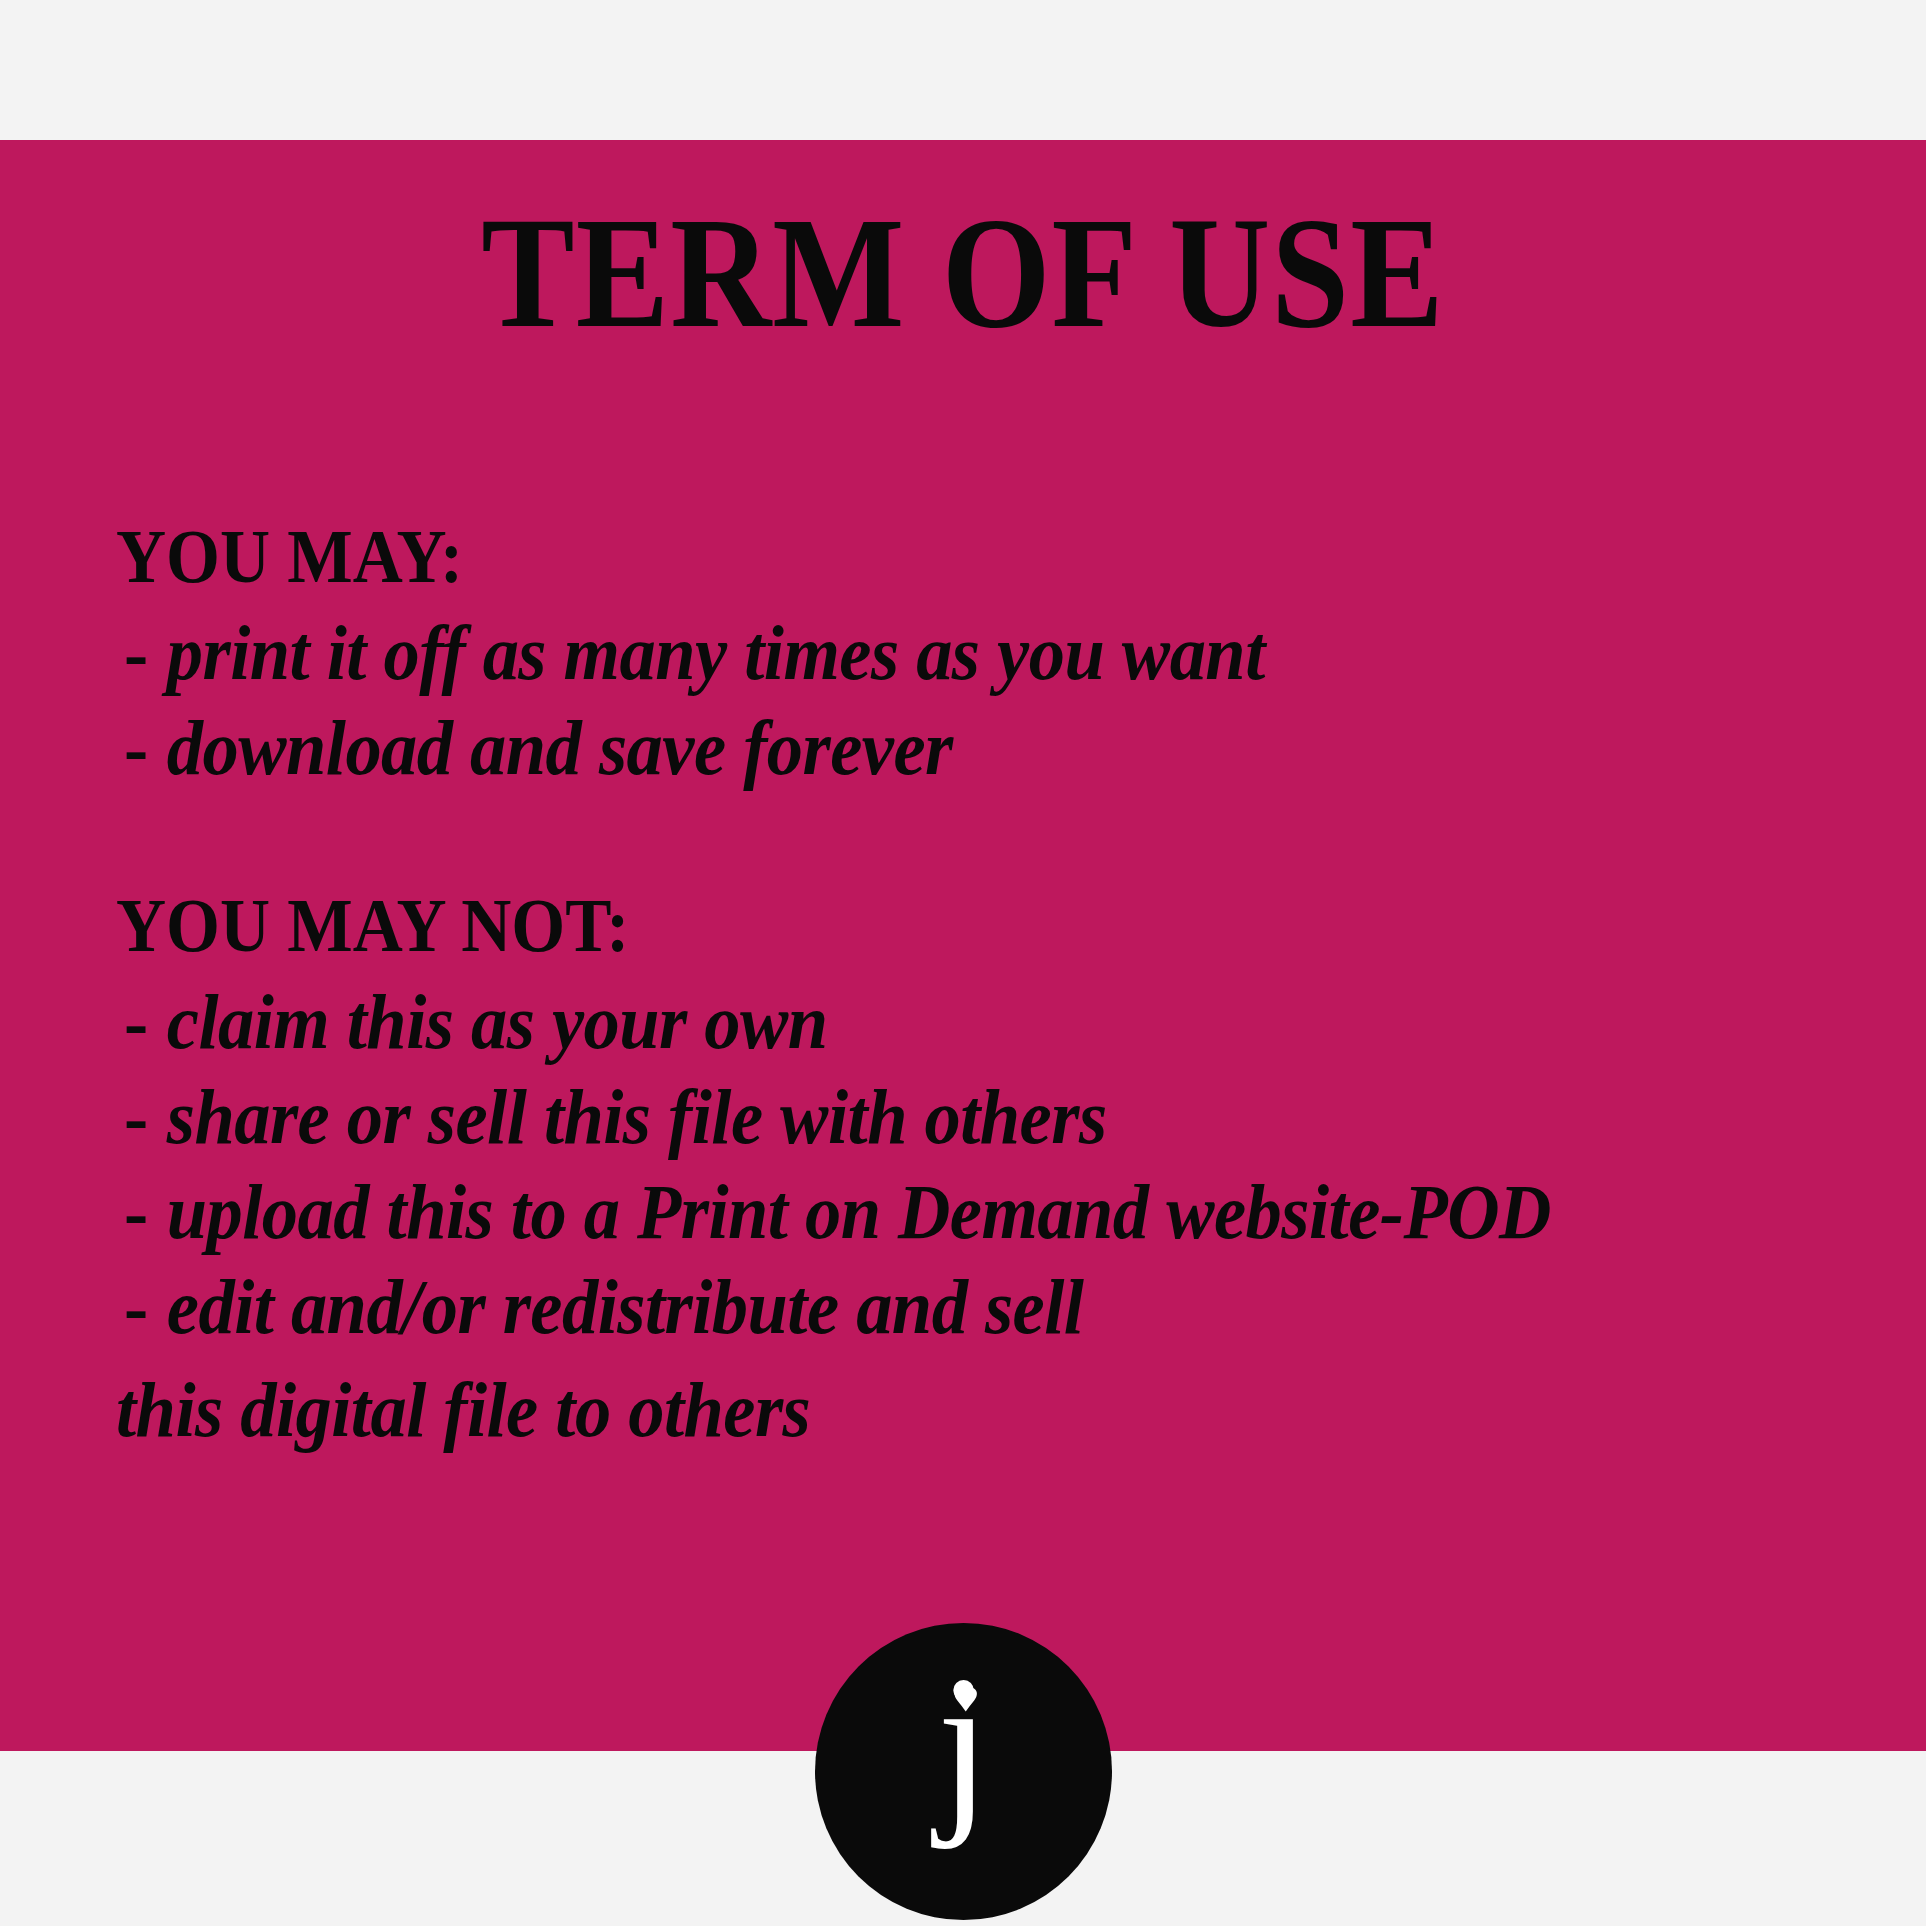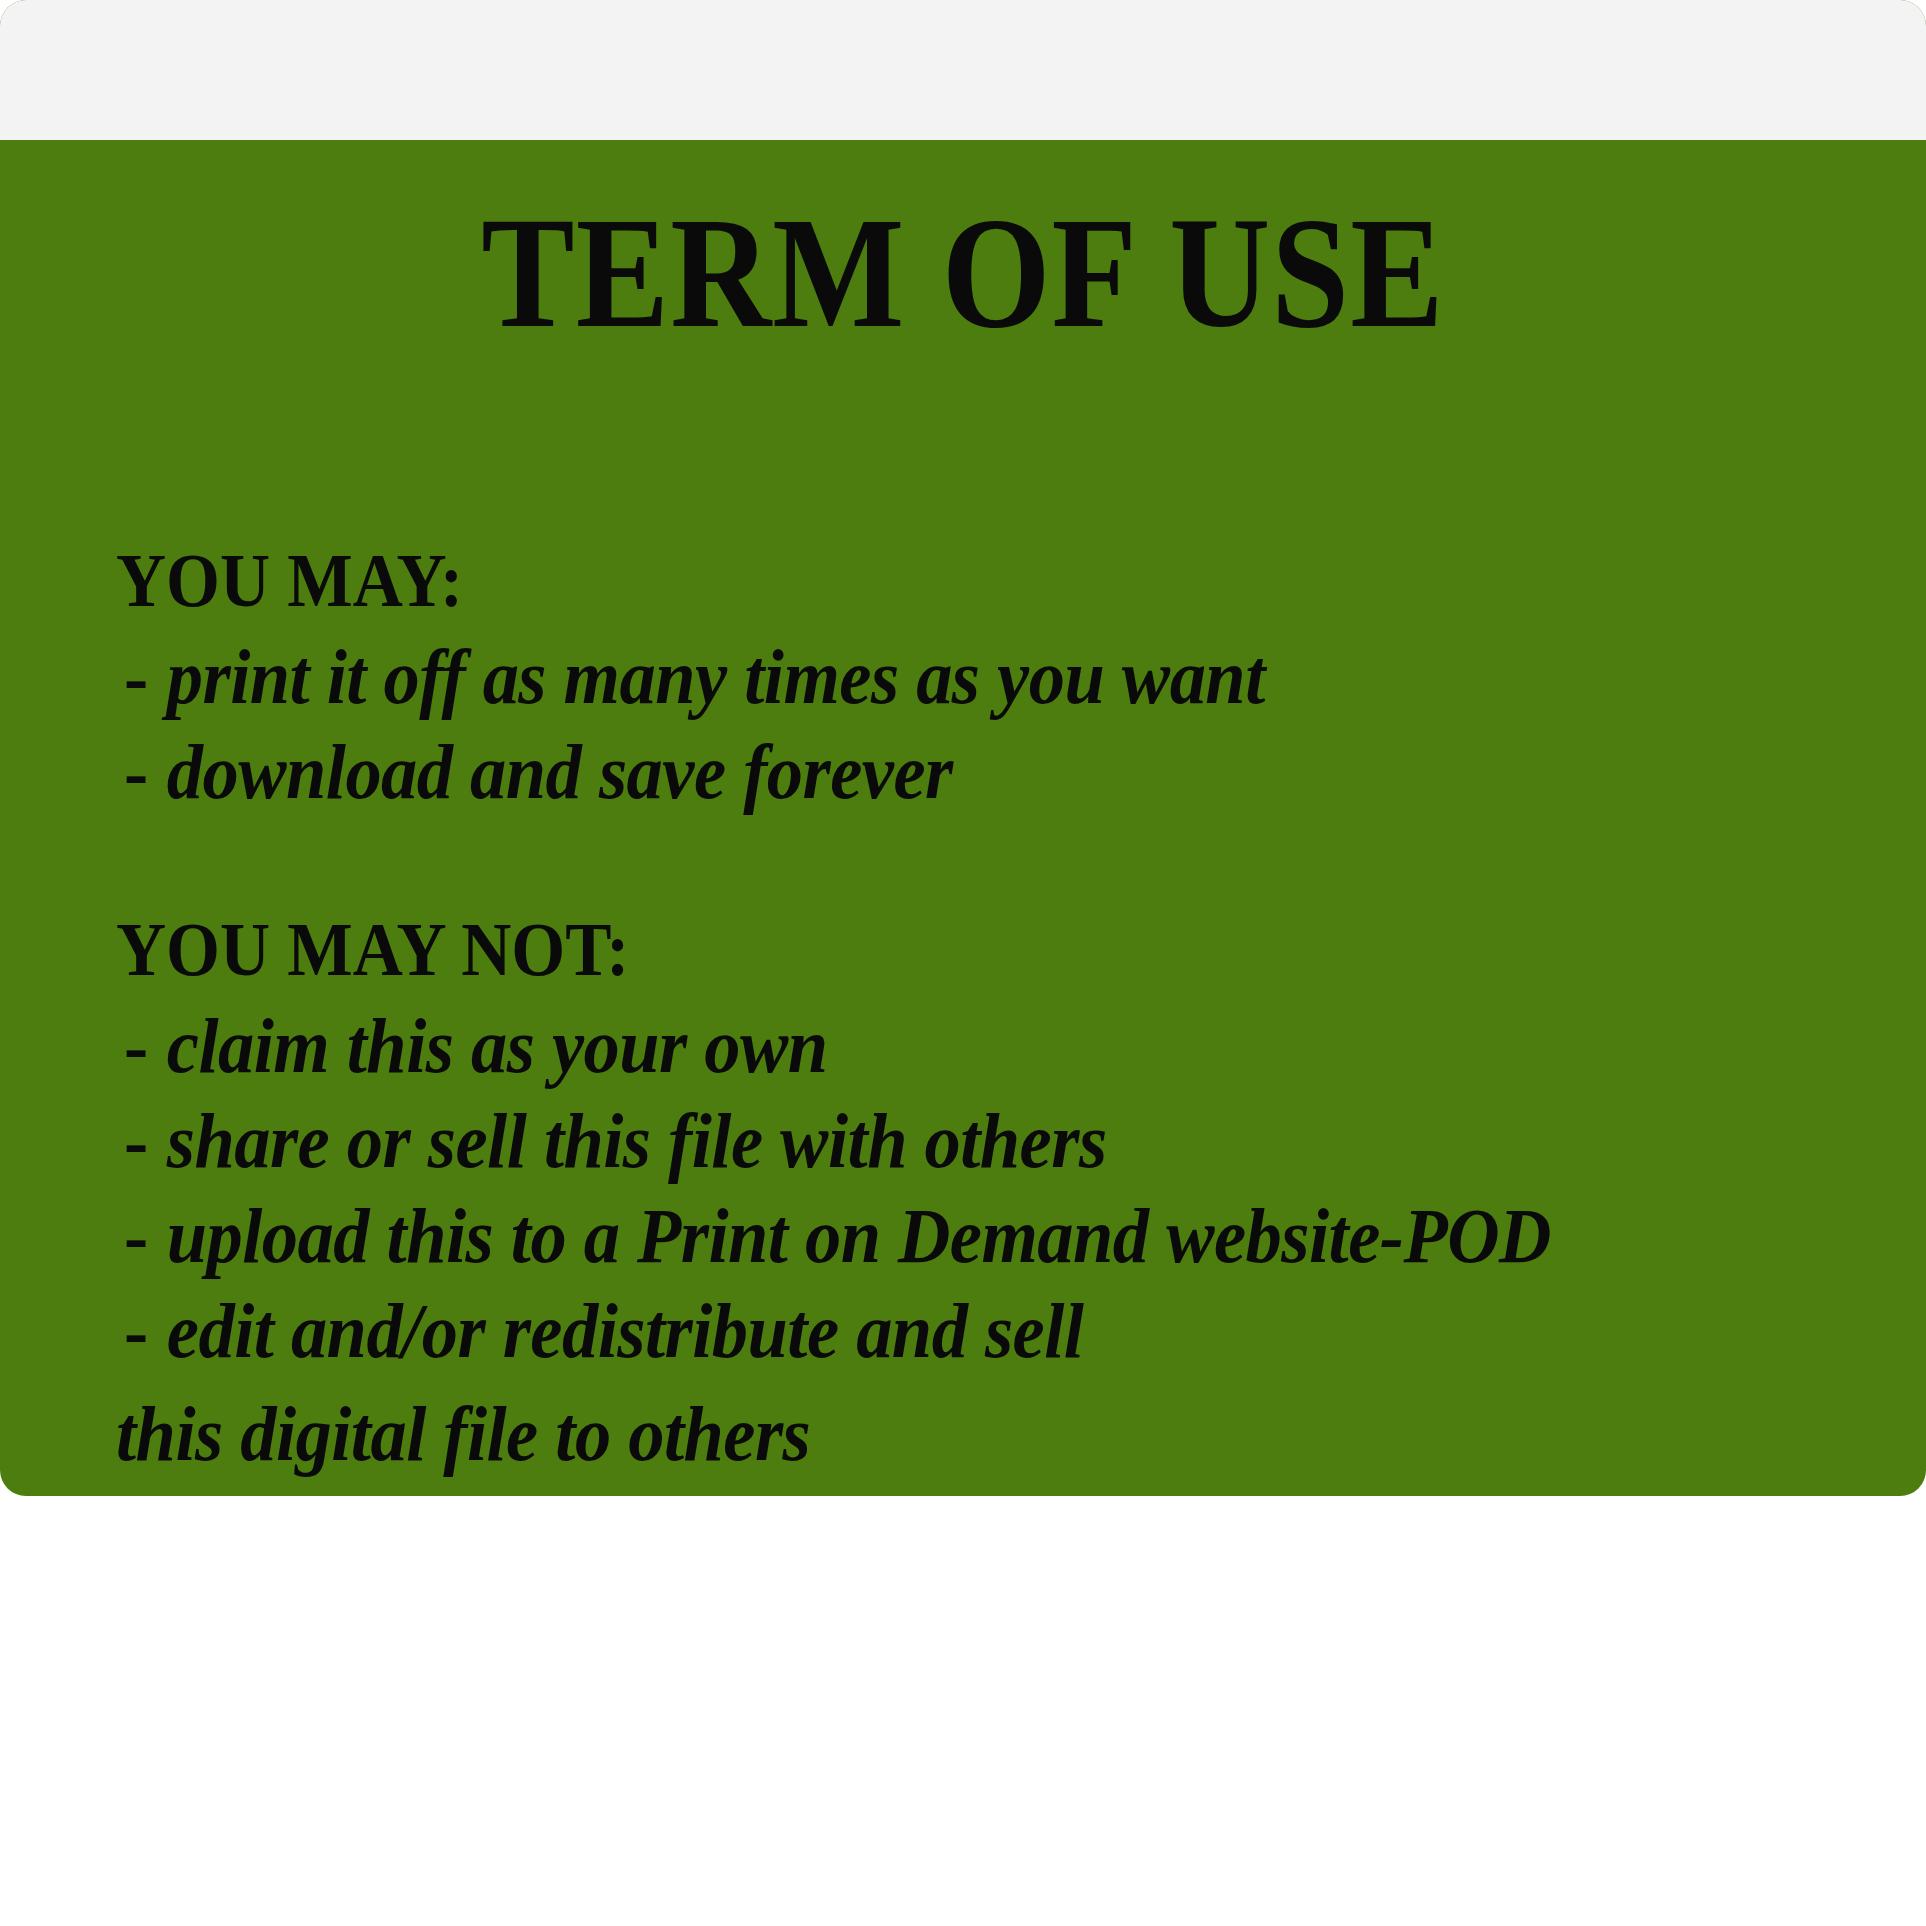--- a/index.html
+++ b/index.html
@@ -3,26 +3,25 @@
 <meta charset="utf-8">
 <style>
   html, body {
     margin: 0;
     padding: 0;
     background: #ffffff;
   }
   #page {
     position: relative;
     width: 1926px;
-    height: 1496px;
-    background: #4d7c0f;
+    height: 1926px;
+    background: #be185d;
     overflow: hidden;
     font-family: "Liberation Serif", "DejaVu Serif", serif;
     color: #0a0a0a;
-    border-radius: 26px;
   }
 
   
   .band {
     position: absolute;
     left: 0;
     width: 1926px;
     background: #f3f3f3;
   }
   .band-top    { top: 0;      height: 140px; }
@@ -41,21 +40,21 @@
     line-height: 159px;
     letter-spacing: 1.3px;
     transform: scaleX(0.88);
     transform-origin: 50% 0;
     white-space: nowrap;
   }
 
   
   #body-copy {
     position: absolute;
-    top: 539px;
+    top: 515px;
     left: 116px;
     width: 1772px;
   }
 
   .section { margin: 0; padding: 0; }
   .section + .section { margin-top: 89px; }
 
   .section-heading {
     font-family: "Liberation Serif", "DejaVu Serif", serif;
     font-weight: 700;

